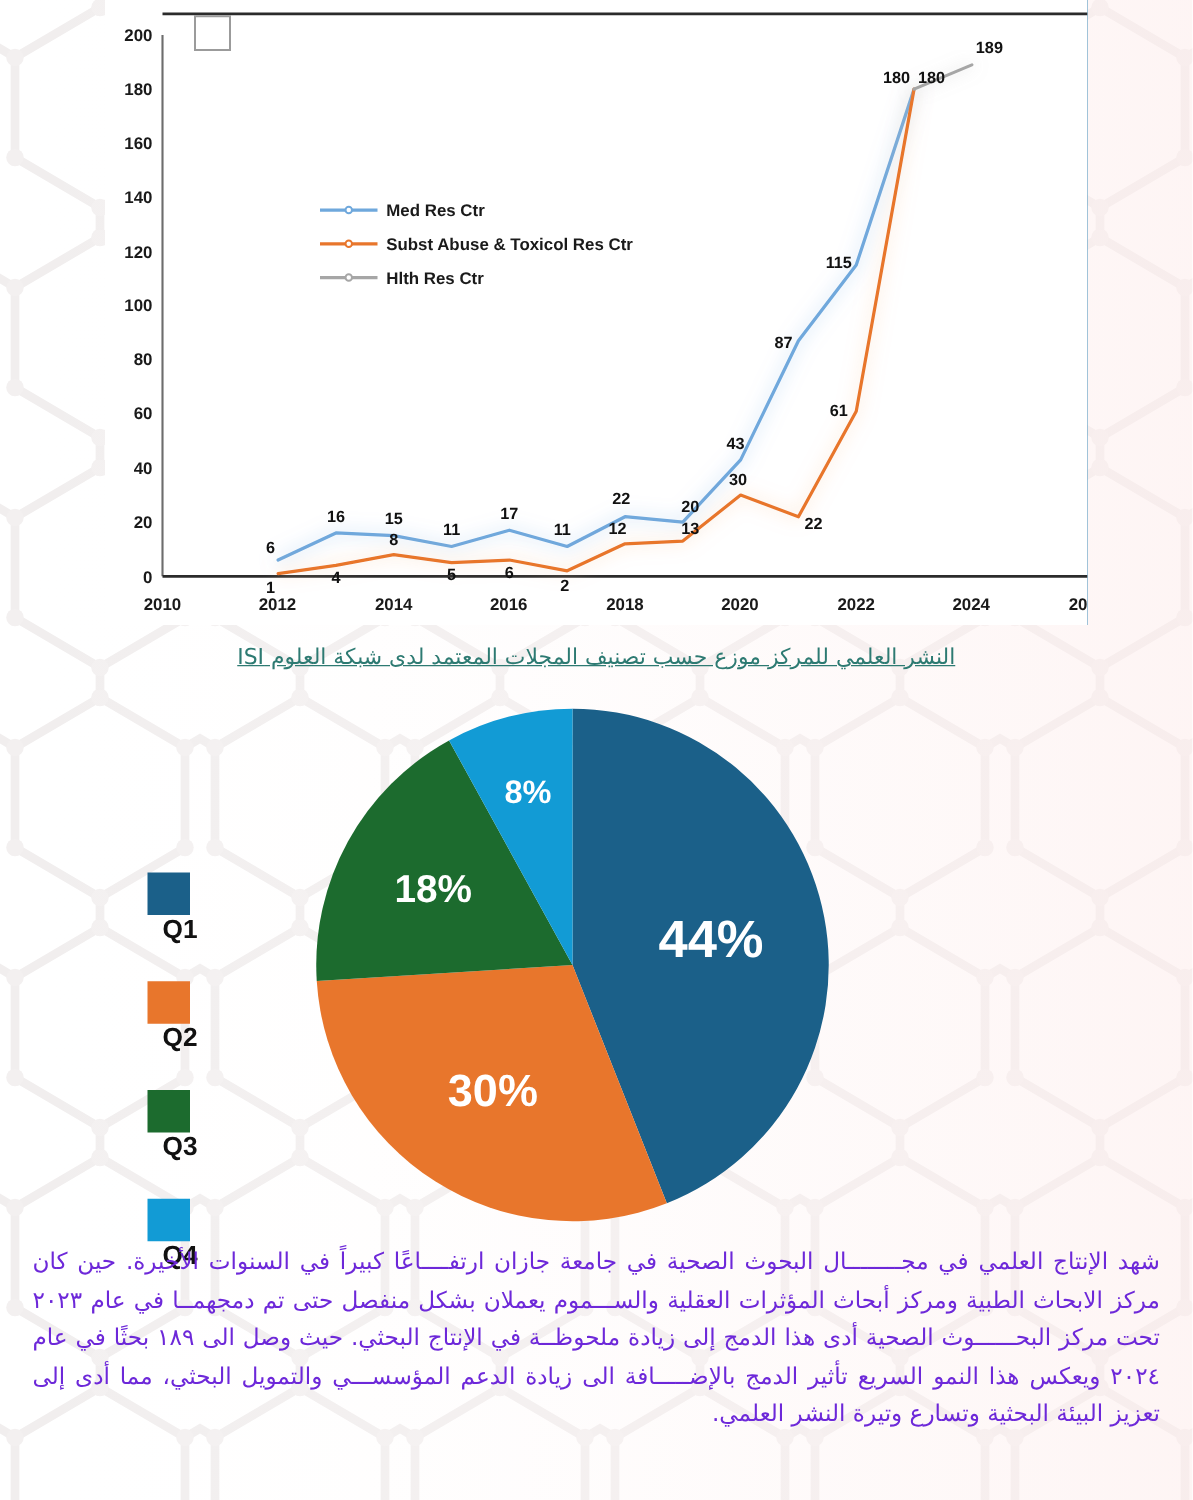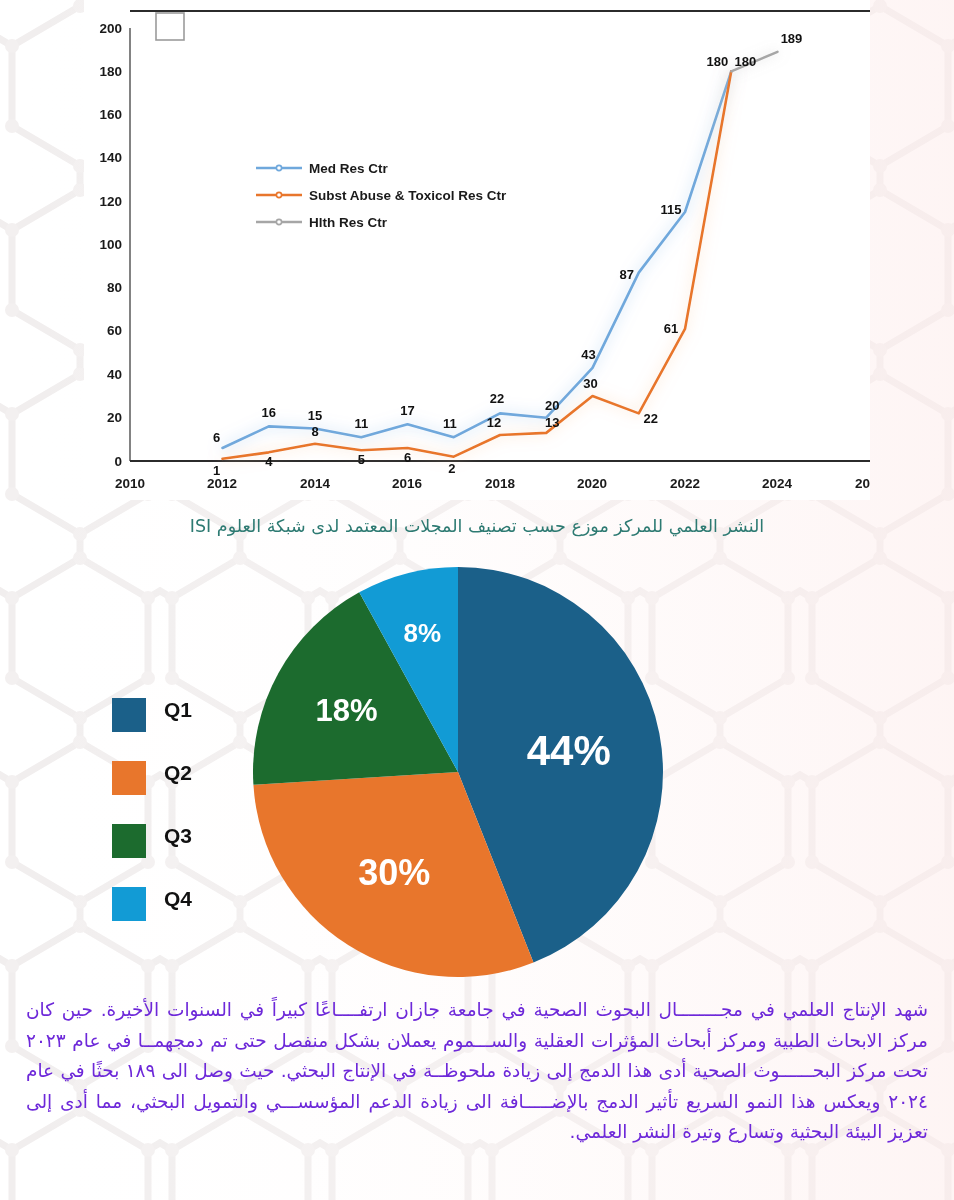--- a/index.html
+++ b/index.html
@@ -23,29 +23,30 @@
   #line-chart-svg{display:block;}
   
   #chart-caption{
     position:absolute;left:0;top:516px;width:954px;
     text-align:center;z-index:3;
     color:#2d7a72;
     font-size:17.5px;font-weight:400;
     direction:rtl;
     font-family:"DejaVu Sans","Liberation Sans",sans-serif;
     letter-spacing:0px;
+    text-decoration:underline;
   }
   
   #pie-section{
     position:absolute;left:0;top:556px;width:954px;height:430px;z-index:2;
   }
   #pie-legend{
     position:absolute;left:112px;top:142px;
   }
-  .legend-row{display:flex;align-items:flex-start;margin-bottom:29px;}
+  .legend-row{display:flex;align-items:center;margin-bottom:29px;flex-direction:column;}
   .legend-swatch{width:34px;height:34px;display:inline-block;}
   .legend-label{
     margin-left:18px;font-size:21px;font-weight:bold;color:#111;
     font-family:"Liberation Sans",sans-serif;
   }
   #pie-svg{position:absolute;left:248px;top:6px;}
   .pie-pct{
     fill:#ffffff;font-weight:bold;
     font-family:"Liberation Sans",sans-serif;
     text-anchor:middle;dominant-baseline:central;

